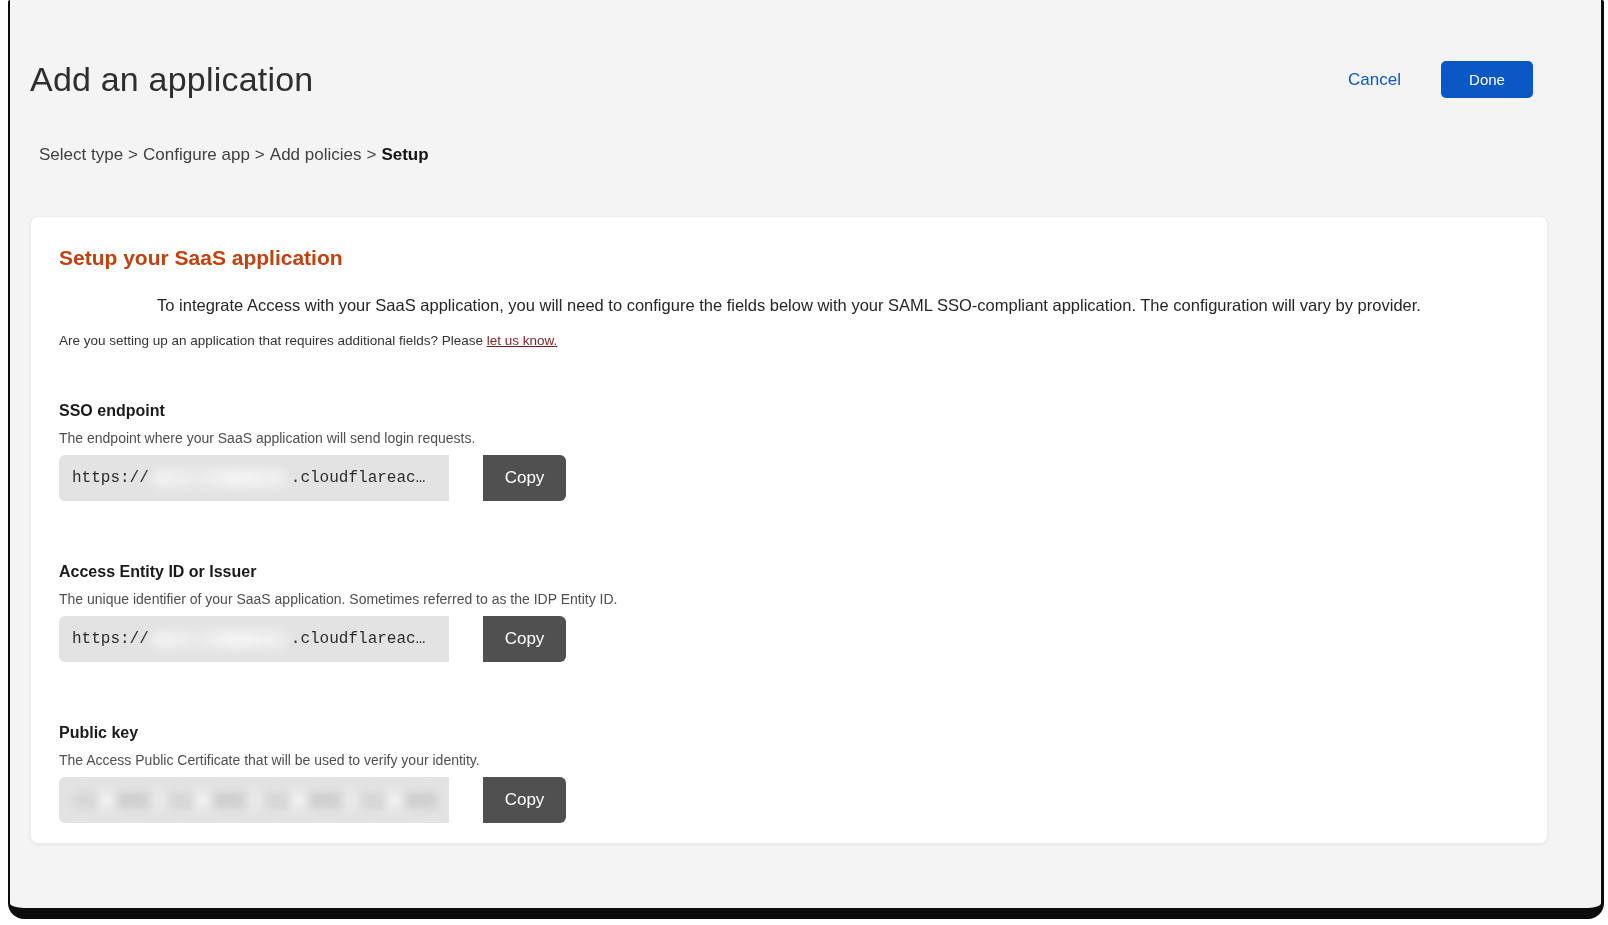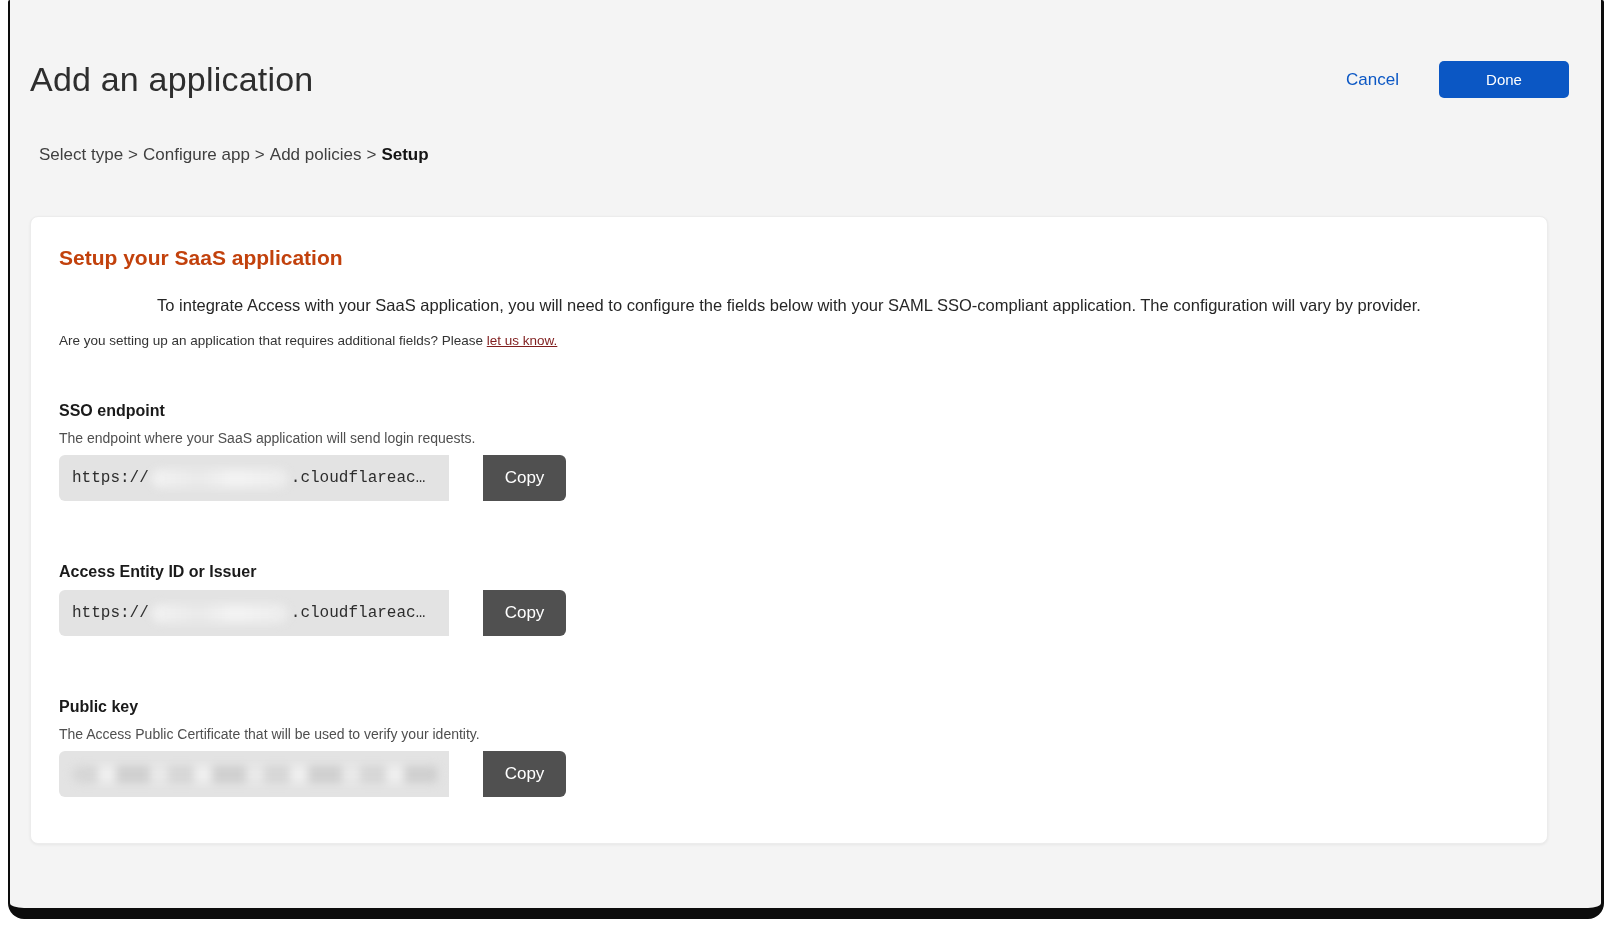--- a/index.html
+++ b/index.html
@@ -10,38 +10,38 @@
     left: 8px; top: 0;
     width: 1596px; height: 919px;
     background: #f4f4f4;
     border-left: 2px solid #0c0c0c;
     border-right: 3px solid #0c0c0c;
     border-bottom: 11px solid #0c0c0c;
     border-radius: 2px 2px 16px 16px;
     overflow: hidden;
   }
 
-  .page { padding: 0 32px 0 20px; }
+  .page { padding: 0 68px 0 20px; }
 
   
   .page-header {
     display: flex; align-items: center; justify-content: space-between;
     margin-top: 60px;
   }
   h1.page-title {
     font-size: 34px; font-weight: 300; color: #2e2e2e; letter-spacing: 0.2px;
   }
   .header-actions { display: flex; align-items: center; gap: 40px; }
   .cancel-link {
     color: #0b57c4; font-size: 17px; cursor: pointer; text-decoration: none;
   }
   .done-btn {
     background: #0b57c4; color: #ffffff; border: none; cursor: pointer;
     font-family: "Liberation Sans", sans-serif;
-    font-size: 15px; width: 130px; height: 37px; border-radius: 5px;
+    font-size: 15px; width: 92px; height: 37px; border-radius: 5px;
   }
 
   
   .breadcrumb {
     margin-top: 46px; padding-left: 9px;
     font-size: 17px; color: #3f3f3f;
     display: flex; align-items: center; gap: 5px;
   }
   .crumb { cursor: pointer; }
   .crumb.active { font-weight: bold; color: #141414; cursor: default; }
@@ -145,20 +145,21 @@
             <span class="mono">https://</span>
             <span class="redacted mid"></span>
             <span class="mono">.cloudflareac…</span>
           </div>
           <button class="copy-btn">Copy</button>
         </div>
       </div>
 
       <div class="field-section">
         <h3 class="field-label">Access Entity ID or Issuer</h3>
+        <p class="field-desc">The unique identifier of your SaaS application. Sometimes referred to as the IDP Entity ID.</p>
         <div class="value-row">
           <div class="value-box">
             <span class="mono">https://</span>
             <span class="redacted mid"></span>
             <span class="mono">.cloudflareac…</span>
           </div>
           <button class="copy-btn">Copy</button>
         </div>
       </div>
 

